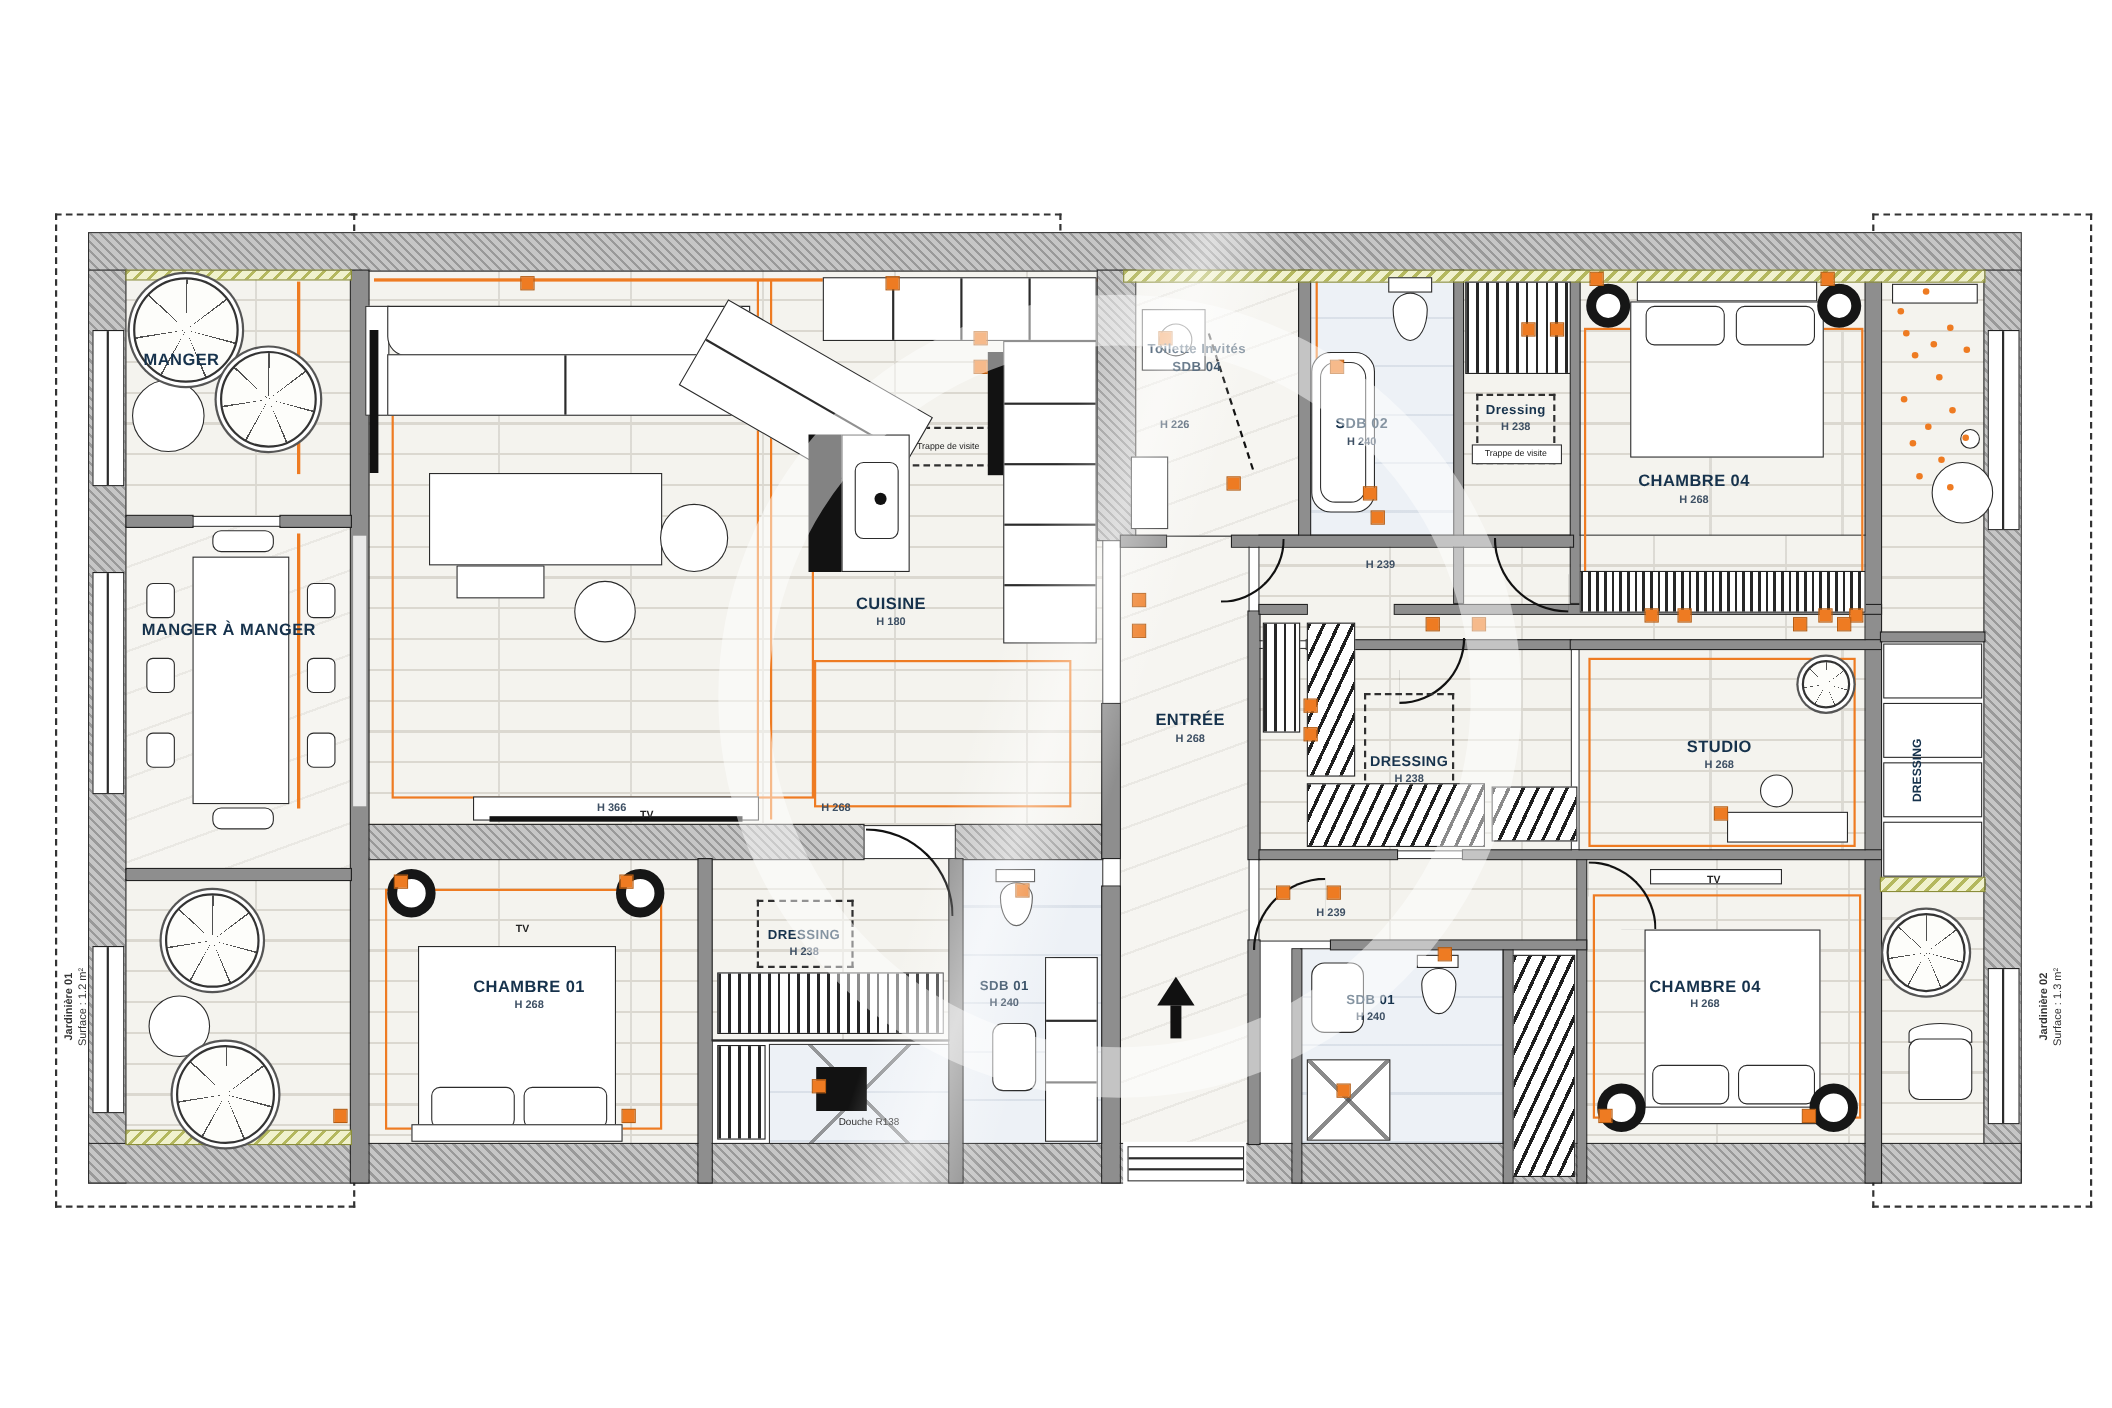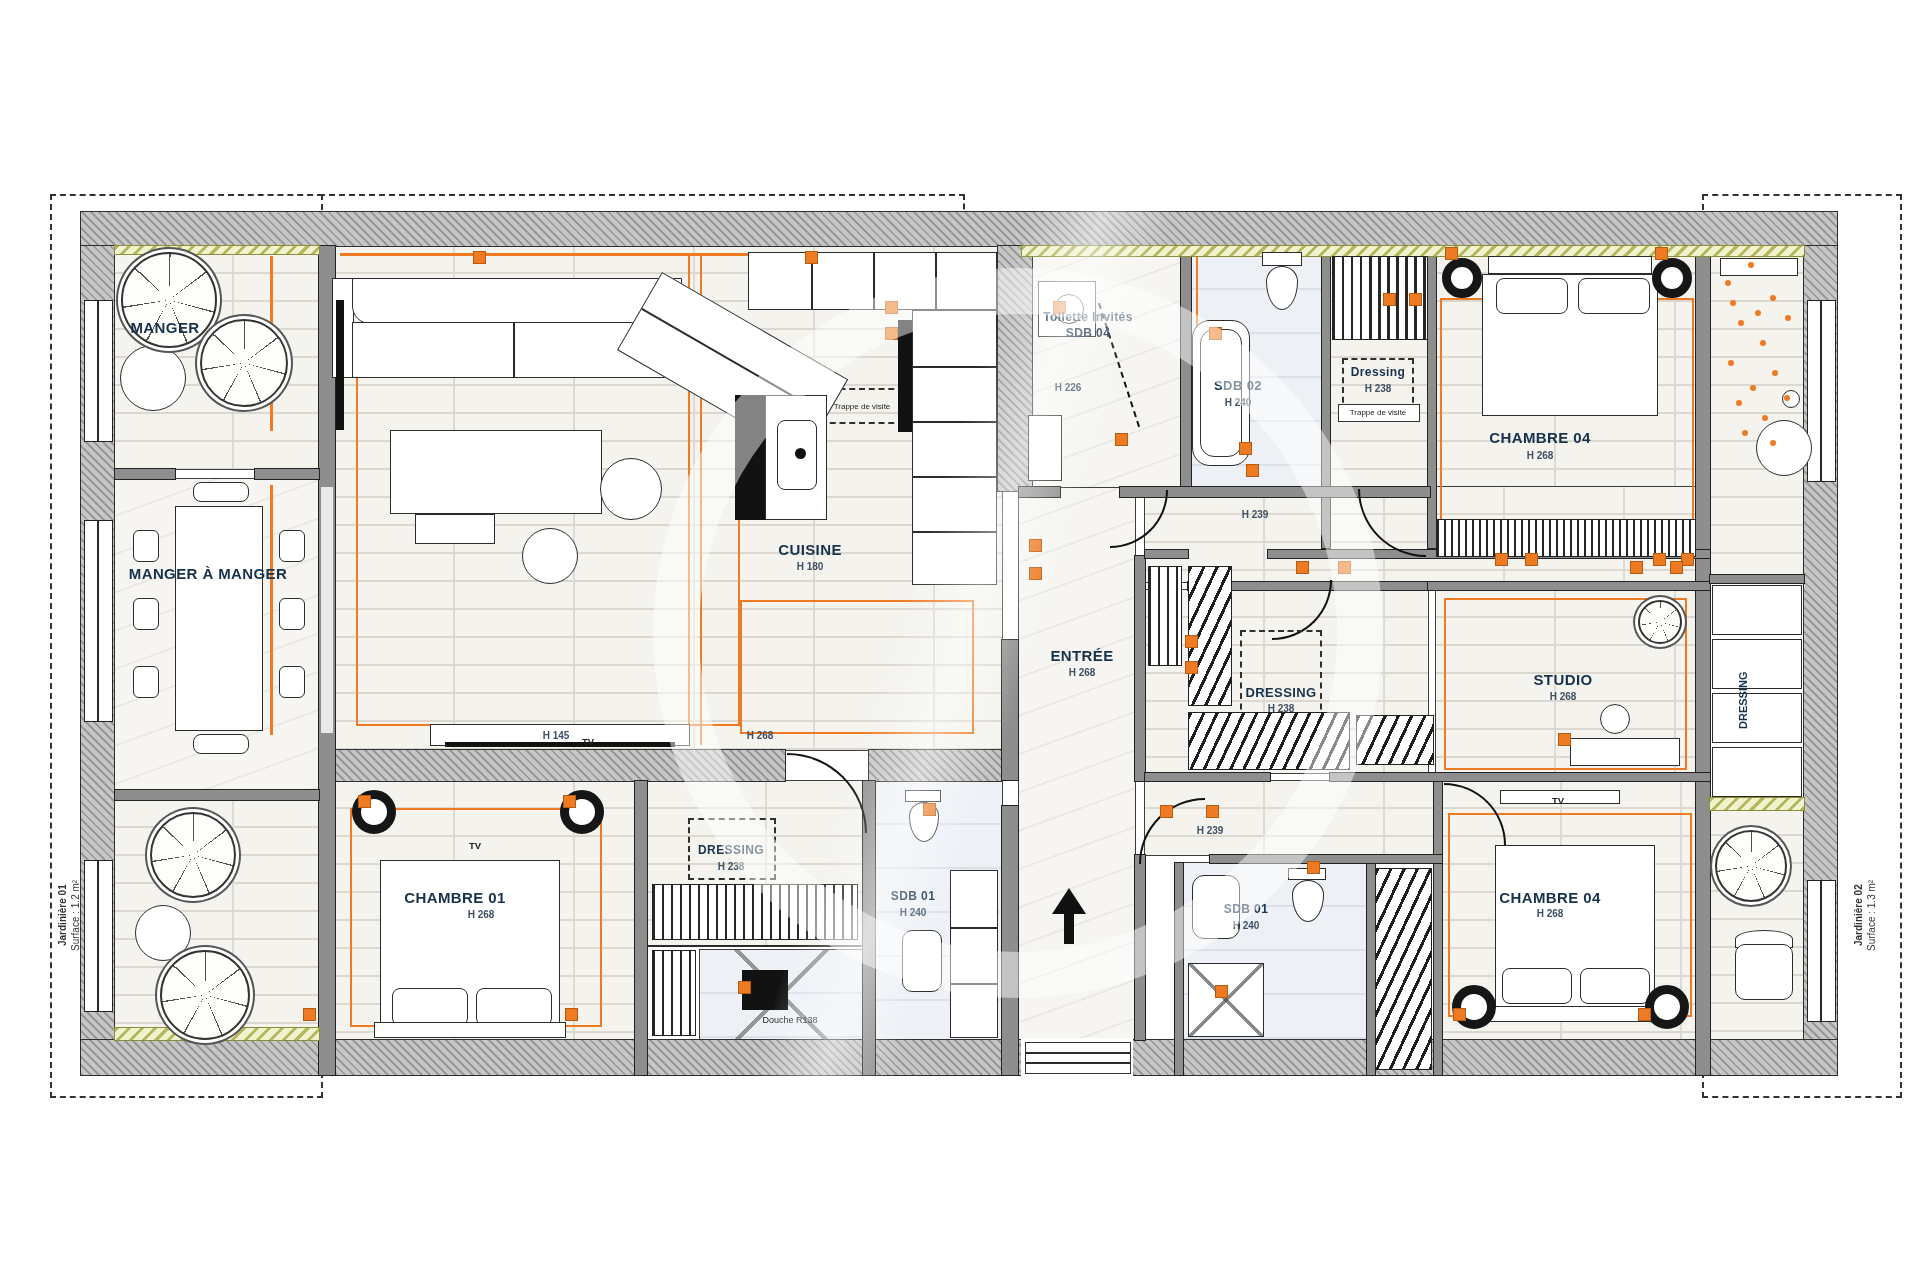--- a/index.html
+++ b/index.html
@@ -326,35 +326,35 @@
   <div class="rlabel" style="left:1540px;top:437px;">CHAMBRE 04</div>
   <div class="hlabel" style="left:1540px;top:455px;">H 268</div>
   <div class="rlabel" style="left:1082px;top:655px;">ENTRÉE</div>
   <div class="hlabel" style="left:1082px;top:672px;">H 268</div>
   <div class="hlabel" style="left:1255px;top:514px;">H 239</div>
   <div class="hlabel" style="left:1210px;top:830px;">H 239</div>
   <div class="rlabel" style="left:1281px;top:692px;font-size:13px;">DRESSING</div>
   <div class="hlabel" style="left:1281px;top:708px;">H 238</div>
   <div class="rlabel" style="left:1563px;top:679px;">STUDIO</div>
   <div class="hlabel" style="left:1563px;top:696px;">H 268</div>
-  <div class="rlabel" style="left:455px;top:897px;">CHAMBRE 01</div>
+  <div class="rlabel" style="left:481px;top:897px;">CHAMBRE 01</div>
   <div class="hlabel" style="left:481px;top:914px;">H 268</div>
   <div class="rlabel" style="left:731px;top:850px;font-size:12px;">DRESSING</div>
   <div class="hlabel" style="left:731px;top:866px;">H 238</div>
   <div class="slabel" style="left:790px;top:1020px;font-size:9px;">Douche R138</div>
   <div class="rlabel" style="left:913px;top:896px;font-size:12px;">SDB 01</div>
   <div class="hlabel" style="left:913px;top:912px;">H 240</div>
   <div class="rlabel" style="left:1246px;top:909px;font-size:12px;">SDB 01</div>
   <div class="hlabel" style="left:1246px;top:925px;">H 240</div>
   <div class="rlabel" style="left:1550px;top:897px;">CHAMBRE 04</div>
   <div class="hlabel" style="left:1550px;top:913px;">H 268</div>
   <div class="slabel" style="left:588px;top:741px;font-weight:bold;">TV</div>
   <div class="slabel" style="left:475px;top:845px;font-weight:bold;">TV</div>
   <div class="slabel" style="left:1558px;top:800px;font-weight:bold;">TV</div>
-  <div class="hlabel" style="left:556px;top:735px;">H 145</div>
+  <div class="hlabel" style="left:556px;top:735px;">H 366</div>
   <div class="hlabel" style="left:760px;top:735px;">H 268</div>
 
   <div class="vlabel" style="left:56px;top:825px;height:180px;">
     <span class="nm">Jardinière 01</span>
     <span>Surface : 1.2 m²</span>
   </div>
   <div class="vlabel" style="left:1852px;top:825px;height:180px;">
     <span class="nm">Jardinière 02</span>
     <span>Surface : 1.3 m²</span>
   </div>

